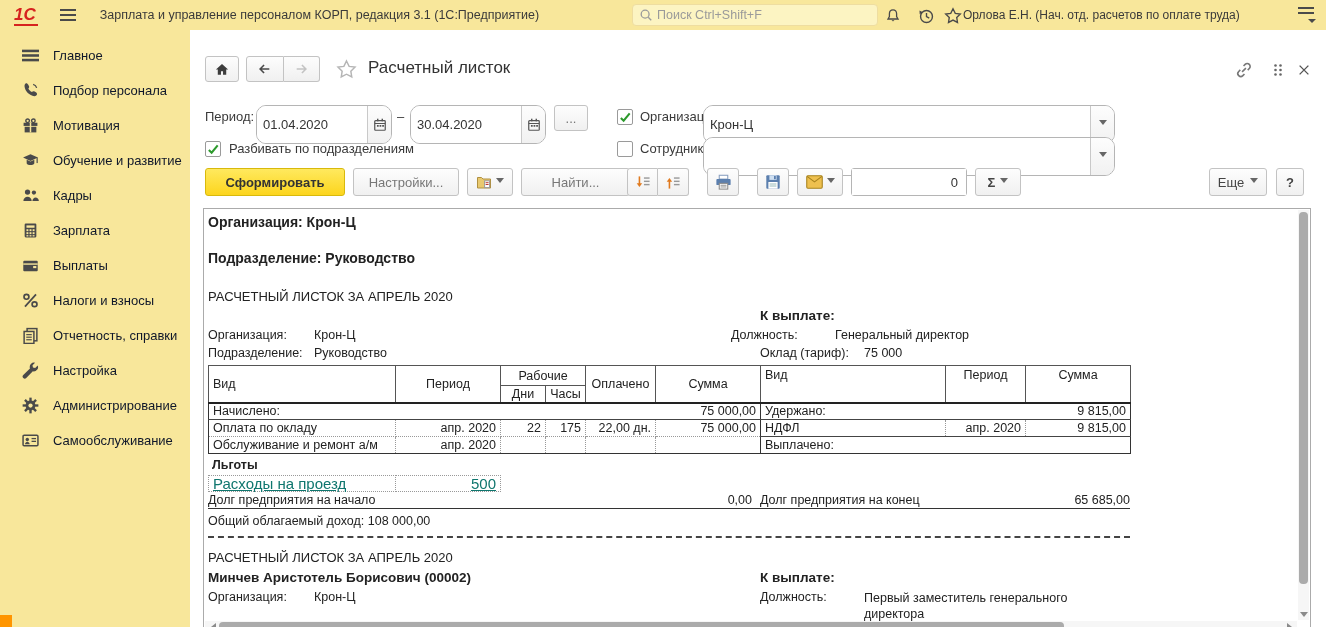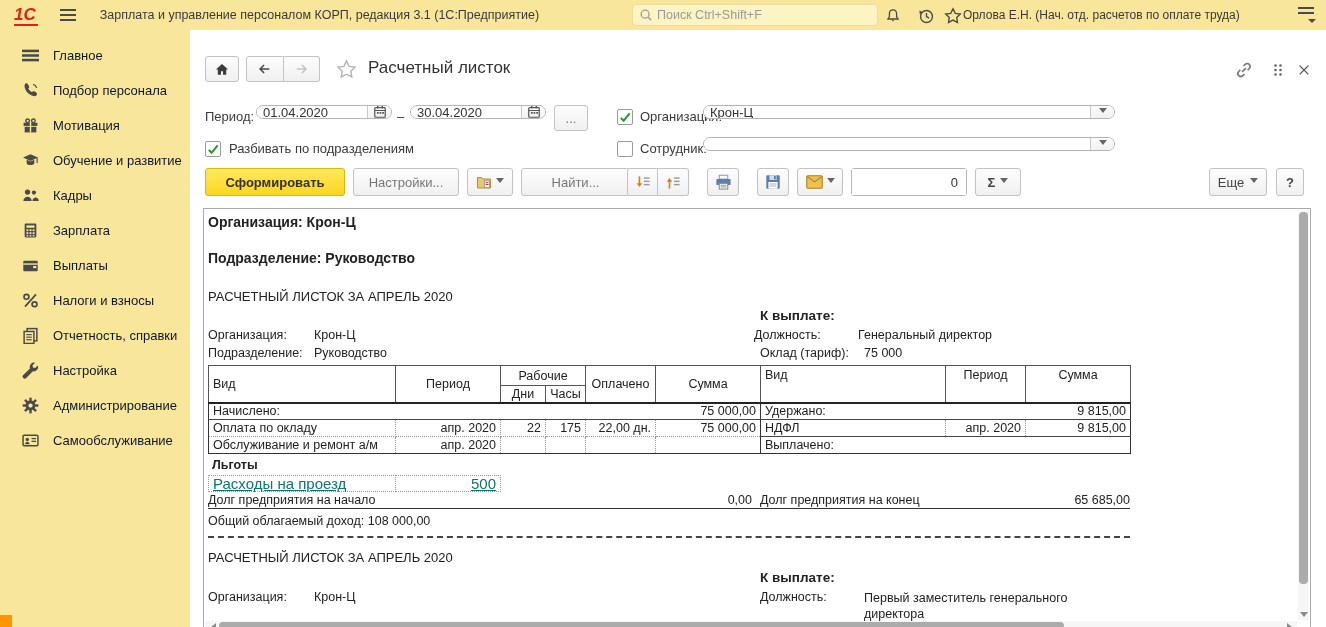--- a/index.html
+++ b/index.html
@@ -41,21 +41,21 @@
   .nav-group { position:absolute; left:56px; top:8px; width:74px; height:26px; display:flex; }
   .nav-group .half { flex:1; display:flex; align-items:center; justify-content:center; background:linear-gradient(#fdfdfd,#f0f0f0); border:1px solid #c3c3c3; cursor:pointer; }
   .nav-group .half:first-child { border-radius:3px 0 0 3px; }
   .nav-group .half:last-child { border-radius:0 3px 3px 0; border-left:none; }
   .title-star { position:absolute; left:146px; top:11px; cursor:pointer; }
   .page-title { position:absolute; left:178px; top:10px; font-size:17px; color:#333; }
   .hdr-ico { position:absolute; top:13px; width:20px; height:18px; display:flex; align-items:center; justify-content:center; cursor:pointer; }
 
   
   .flabel { position:absolute; font-size:13px; color:#3a3a3a; line-height:24px; }
-  .field { position:absolute; height:14px; display:flex; border:1px solid #b5b5b5; border-radius:10px; background:#fff; overflow:hidden; }
+  .field { position:absolute; height:39px; display:flex; border:1px solid #b5b5b5; border-radius:10px; background:#fff; overflow:hidden; }
   .field input { border:none; outline:none; flex:1; padding:0 6px; font-size:13px; color:#333; font-family:inherit; min-width:0; }
   .field .fbtn { flex:0 0 24px; border-left:1px solid #c9c9c9; background:linear-gradient(#fdfdfd,#f1f1f1); display:flex; align-items:center; justify-content:center; cursor:pointer; }
   .tri-down { width:0; height:0; border:4px solid transparent; border-top:5px solid #555; margin-top:4px; }
   .checkbox { position:absolute; width:16px; height:16px; background:#fff; border:1px solid #9a9a9a; border-radius:2px; cursor:pointer; display:flex; align-items:center; justify-content:center; }
 
   
   .toolbar-btn { position:absolute; top:120px; height:28px; }
   .gen { background:linear-gradient(#ffe95e,#fcd51d); border:1px solid #d8b90c; font-weight:bold; color:#333; }
   .icon-pair { display:flex; }
   .num-field { position:absolute; top:120px; height:28px; border:1px solid #b5b5b5; border-radius:3px; }
@@ -448,21 +448,21 @@
 
       <div class="r-abs r-h1" style="left:4px; top:5px;">Организация: Крон-Ц</div>
       <div class="r-abs r-h1" style="left:4px; top:41px;">Подразделение: Руководство</div>
 
       <div class="r-abs r-t" style="left:4px; top:80px;">РАСЧЕТНЫЙ ЛИСТОК ЗА АПРЕЛЬ 2020</div>
       <div class="r-abs r-t r-bold" style="left:556px; top:99px; font-size:13.5px;">К выплате:</div>
 
       <div class="r-abs r-small" style="left:4px; top:119px;">
         <span class="ilabel" style="width:106px;">Организация:</span><span>Крон-Ц</span>
       </div>
-      <div class="r-abs r-small" style="left:550px; top:119px;">
+      <div class="r-abs r-small" style="left:527px; top:119px;">
         <span class="ilabel" style="width:104px;">Должность:</span><span>Генеральный директор</span>
       </div>
       <div class="r-abs r-small" style="left:4px; top:137px;">
         <span class="ilabel" style="width:106px;">Подразделение:</span><span>Руководство</span>
       </div>
       <div class="r-abs r-small" style="left:556px; top:137px;">
         <span class="ilabel" style="width:104px;">Оклад (тариф):</span><span>75 000</span>
       </div>
 
       <div class="r-abs" style="left:4px; top:156px; display:flex;">
@@ -551,20 +551,21 @@
           <span>Долг предприятия на конец</span>
           <span>65 685,00</span>
         </div>
       </div>
 
       <div class="r-abs r-small" style="left:4px; top:305px;">Общий облагаемый доход: 108 000,00</div>
 
       <div class="dashline" style="left:4px; top:327px; width:922px;"></div>
 
       <div class="r-abs r-t" style="left:4px; top:341px;">РАСЧЕТНЫЙ ЛИСТОК ЗА АПРЕЛЬ 2020</div>
+      <div class="r-abs r-t r-bold" style="left:4px; top:361px; font-size:13.5px;">Минчев Аристотель Борисович (00002)</div>
       <div class="r-abs r-t r-bold" style="left:556px; top:361px; font-size:13.5px;">К выплате:</div>
       <div class="r-abs r-small" style="left:4px; top:381px;">
         <span class="ilabel" style="width:106px;">Организация:</span><span>Крон-Ц</span>
       </div>
       <div class="r-abs r-small" style="left:556px; top:381px; white-space:normal; display:flex;">
         <span class="ilabel" style="width:104px; flex:0 0 104px;">Должность:</span>
           <span style="width:250px; line-height:16px;">Первый заместитель генерального директора</span>
       </div>
 
       <div class="vscroll">

